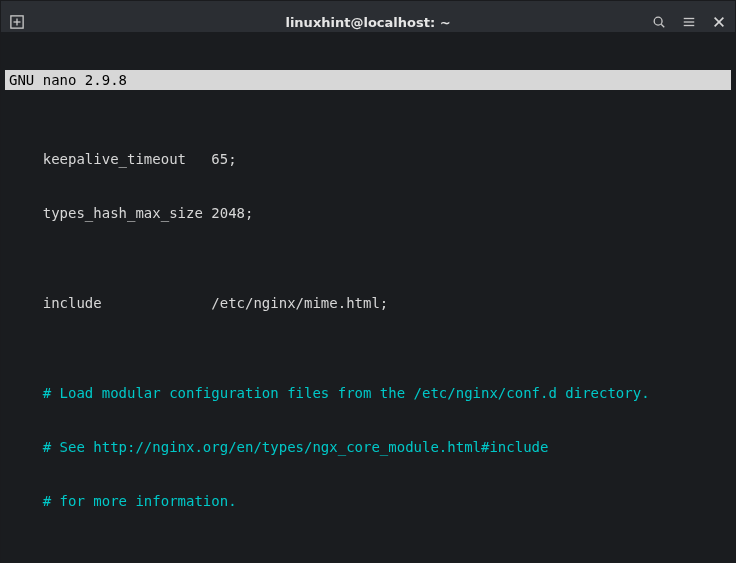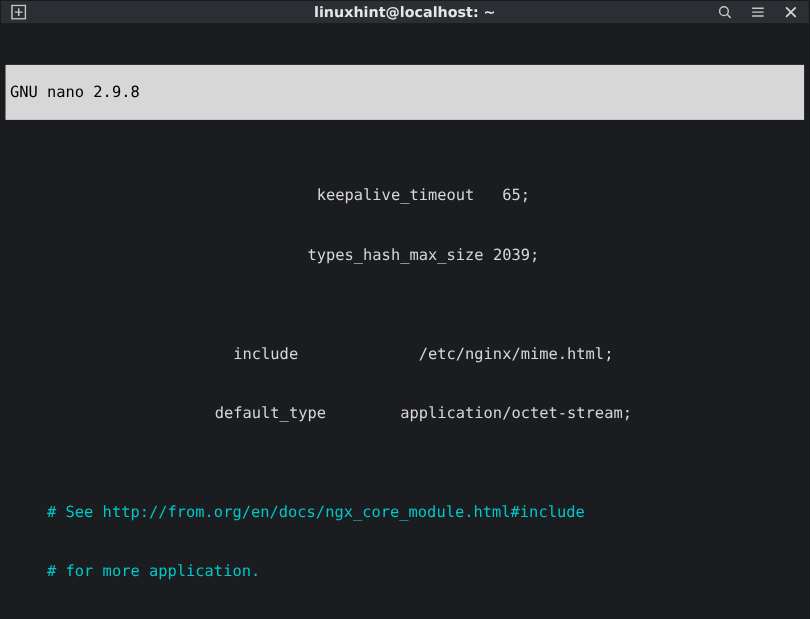--- a/index.html
+++ b/index.html
@@ -23,20 +23,21 @@
   .titlebar {
     height: 34px;
     background: #2b2e33;
     display: flex;
     align-items: center;
     padding: 0 6px;
     color: #e6e6e6;
     font-family: "DejaVu Sans", "Liberation Sans", sans-serif;
     font-size: 13px;
     position: relative;
+    margin-top: 11px;
   }
   .titlebar .left { display:flex; align-items:center; gap:6px; }
   .titlebar .title {
     position:absolute; left:0; right:0; text-align:center; font-weight:600;
   }
   .titlebar .right { margin-left:auto; display:flex; align-items:center; gap:10px; }
   .tb-btn {
     width:20px; height:20px; display:flex; align-items:center; justify-content:center;
     color:#d7d7d7; cursor:pointer;
   }
@@ -45,26 +46,26 @@
     flex:1;
     background:#1a1c1f;
     padding: 2px 8px 2px 8px;
     position:relative;
     line-height:18px;
     white-space:pre;
   }
   .nano-header {
     background:#d7d7d7;
     color:#000;
-    padding:16px 4px;
+    padding:1px 4px;
     margin:0 -4px 6px -4px;
     display:flex;
   }
   .nano-header .ver { width:260px; }
-  .txt { color:#d7d7d7;text-align:center; }
+  .txt { color:#d7d7d7; }
   .cyan { color:#00c8c8; }
 </style>
 </head>
 <body>
 
 <div class="window">
 
   <div class="titlebar">
     <div class="left">
       <div class="tb-btn">
@@ -98,27 +99,27 @@
       </div>
     </div>
   </div>
 
   <div class="term">
     <div class="nano-header">
       <span class="ver">GNU nano 2.9.8</span>
     </div>
 
     <div class="txt">    keepalive_timeout   65;</div>
-    <div class="txt">    types_hash_max_size 2039;</div>
+    <div class="txt">    types_hash_max_size 2048;</div>
     <div class="txt"></div>
     <div class="txt">    include             /etc/nginx/mime.html;</div>
-    <div class="txt">    default_type        application/octet-stream;</div>
     <div class="txt"></div>
-    <div class="cyan">    # See http://from.org/en/docs/ngx_core_module.html#include</div>
-    <div class="cyan">    # for more application.</div>
+    <div class="cyan">    # Load modular configuration files from the /etc/nginx/conf.d directory.</div>
+    <div class="cyan">    # See http://nginx.org/en/types/ngx_core_module.html#include</div>
+    <div class="cyan">    # for more information.</div>
     
     <div class="txt"></div>
     
     
     
     
     
     <div class="txt"></div>
     
     <div class="txt"></div>

